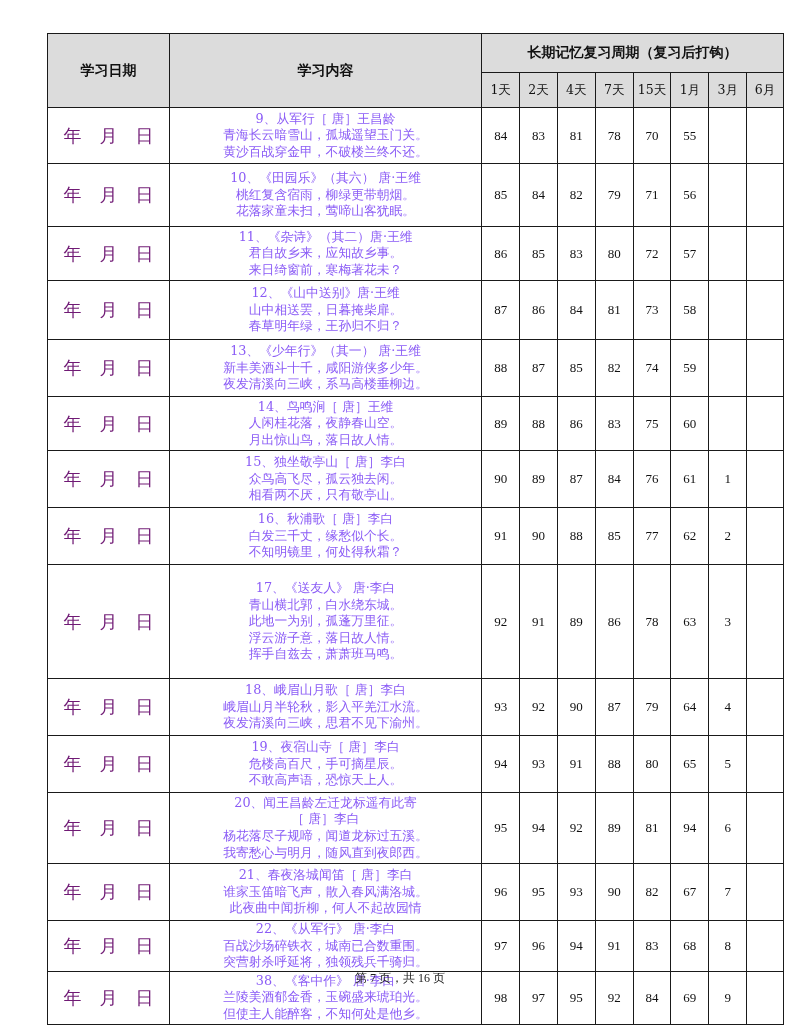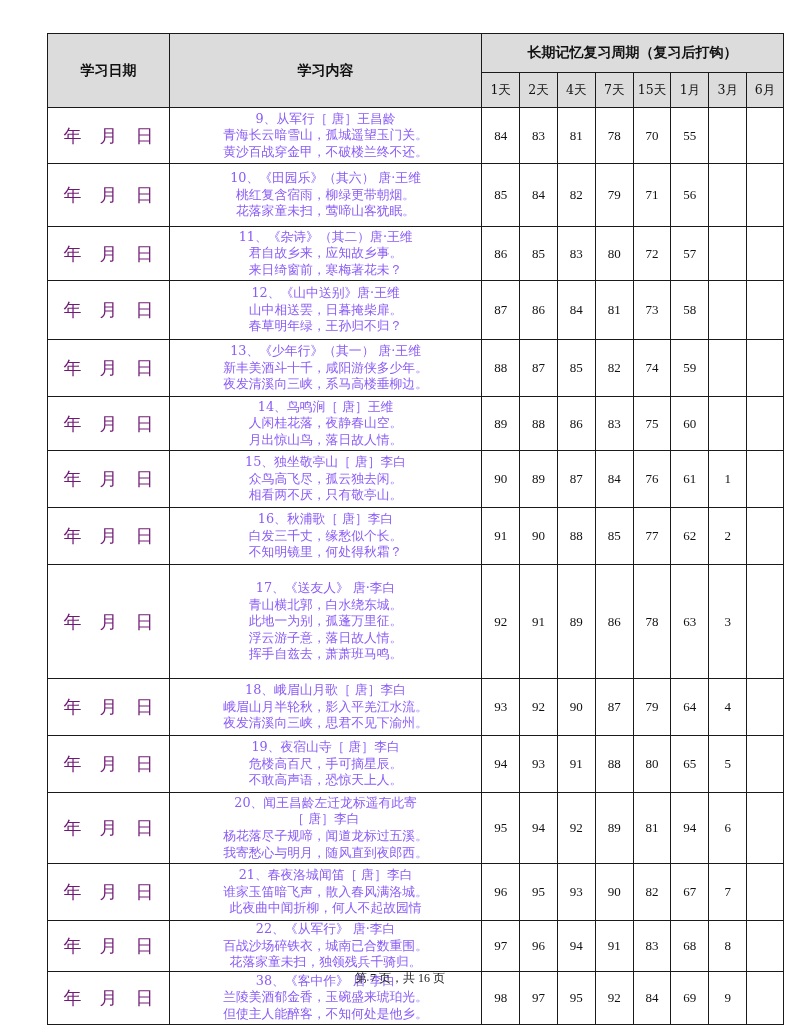--- a/index.html
+++ b/index.html
@@ -263,21 +263,21 @@
         <td class="num">82</td>
         <td class="num">67</td>
         <td class="num">7</td>
         <td class="num"></td>
       </tr>
       <tr style="height: 47px;">
         <td class="date"><span>年</span><span>月</span><span>日</span></td>
         <td class="content">
           <div>22、《从军行》 唐·李白</div>
           <div>百战沙场碎铁衣，城南已合数重围。</div>
-          <div>花落家童未扫，独领残兵千骑归。</div>
+          <div>突营射杀呼延将，独领残兵千骑归。</div>
         </td>
         <td class="num">97</td>
         <td class="num">96</td>
         <td class="num">94</td>
         <td class="num">91</td>
         <td class="num">83</td>
         <td class="num">68</td>
         <td class="num">8</td>
         <td class="num"></td>
       </tr>

